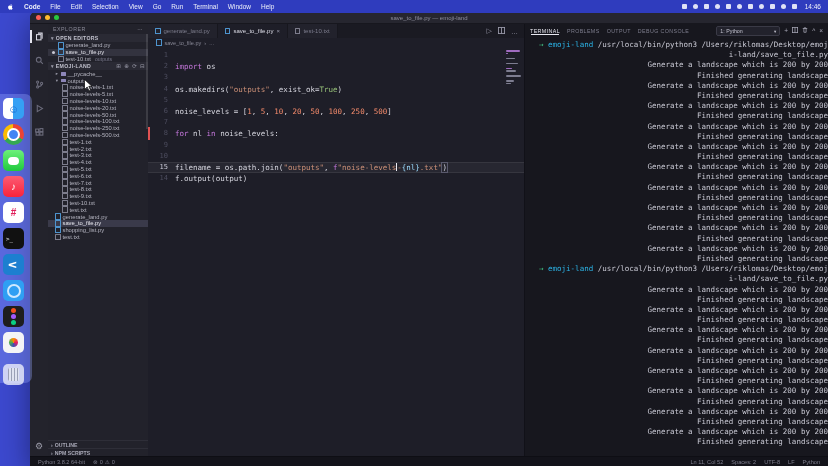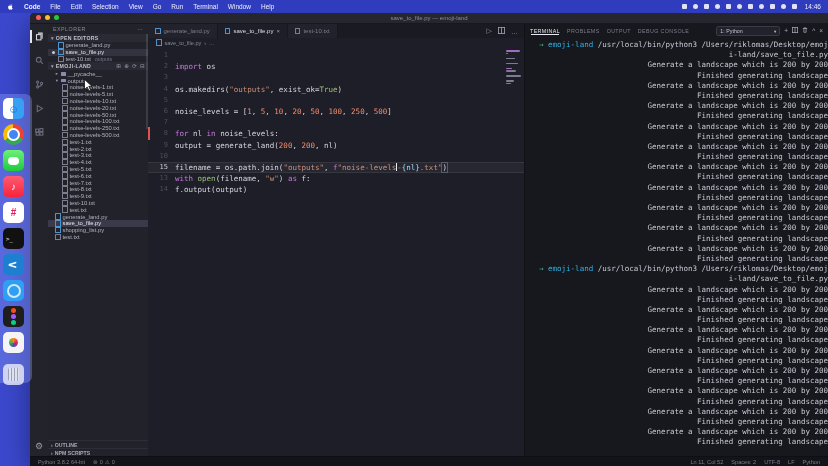--- a/index.html
+++ b/index.html
@@ -485,33 +485,28 @@
           <div class="code-line">
             <span class="lnum">7</span>
             <span></span>
           </div>
           <div class="code-line">
             <span class="lnum">8</span>
             <span><span class="tok-k">for</span><span class="tok-p"> nl </span><span class="tok-k">in</span><span class="tok-p"> noise_levels:</span></span>
           </div>
           <div class="code-line">
             <span class="lnum">9</span>
-            <span><span class="tok-p">  output = generate_land(</span><span class="tok-n">200</span><span class="tok-p">, </span><span class="tok-n">200</span><span class="tok-p">, nl)</span></span>
           </div>
           <div class="code-line">
             <span class="lnum">10</span>
             <span></span>
           </div>
           <div class="code-line current">
             <span class="lnum">15</span>
             <span><span class="tok-p">  filename = os.path.join(</span><span class="tok-s">"outputs"</span><span class="tok-p">, </span><span class="tok-k">f</span><span class="tok-s">"noise-levels</span><span class="cursor"></span><span class="tok-s">-</span><span class="tok-f">{nl}</span><span class="tok-s">.txt"</span><span class="tok-x">)</span></span>
-          </div>
-          <div class="code-line">
-            <span class="lnum">13</span>
-            <span><span class="tok-p">  </span><span class="tok-k">with</span><span class="tok-p"> </span><span class="tok-b">open</span><span class="tok-p">(filename, </span><span class="tok-s">"w"</span><span class="tok-p">) </span><span class="tok-k">as</span><span class="tok-p"> f:</span></span>
           </div>
           <div class="code-line">
             <span class="lnum">14</span>
             <span><span class="tok-p">    f.output(output)</span></span>
           </div>
         </div>
     </div>
 
     <div class="terminal-col">
       <div class="term-header">

